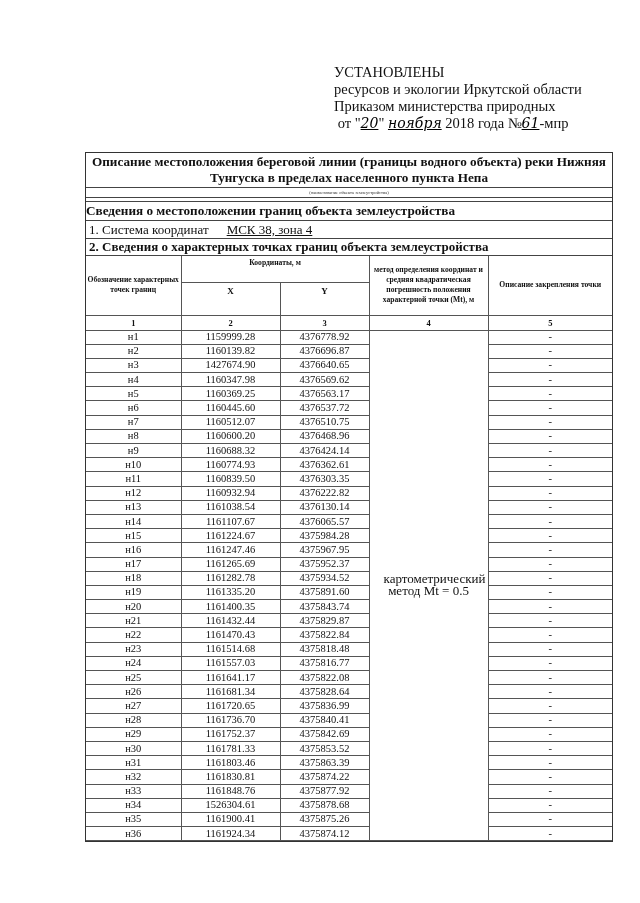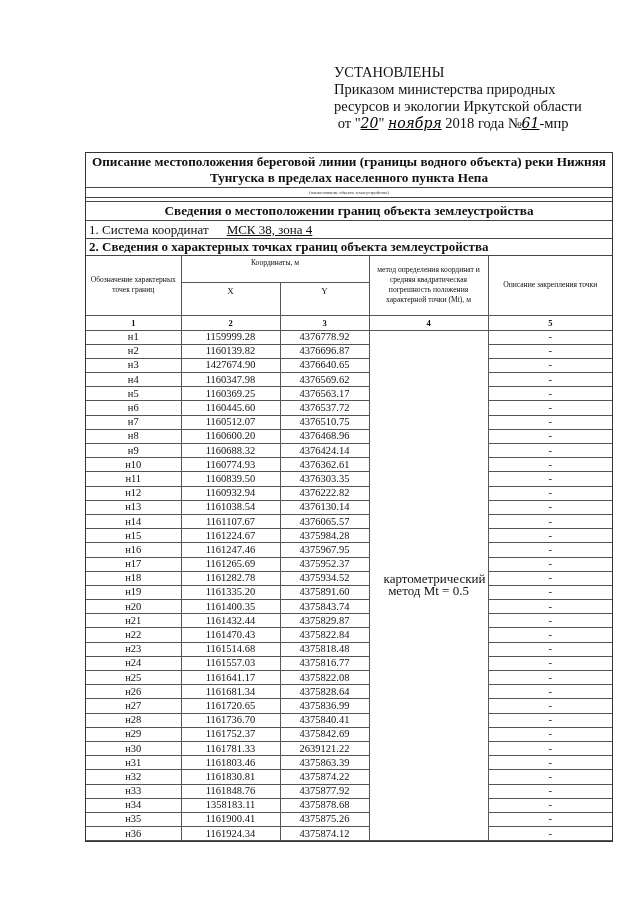--- a/index.html
+++ b/index.html
@@ -4,41 +4,41 @@
 <style>
   html, body { margin:0; padding:0; background:#ffffff; }
   body { width:640px; height:903px; position:relative; overflow:hidden; font-family:"Liberation Serif", serif; color:#111; }
   .approval { position:absolute; left:334px; top:64px; width:300px; font-size:14.5px; line-height:17px; }
   .approval .hw { font-family:"DejaVu Serif", serif; font-style:italic; color:#000000; text-decoration:underline; font-size:14px; }
   .doc { position:absolute; left:85px; top:152px; width:528px; border:1.5px solid #333; box-sizing:border-box; }
   .row { border-bottom:1px solid #444; box-sizing:border-box; }
   .title { font-weight:bold; font-size:13.2px; text-align:center; line-height:16px; padding:1px 2px 1px; height:35px; }
   .caption { font-size:4.5px; text-align:center; height:9px; line-height:9px; color:#333; border-bottom:1.5px solid #444; }
   .gap { height:3px; border-bottom:1px solid #444; }
-  .section { font-weight:bold; font-size:13.2px; text-align:center; height:19px; line-height:18px; }
+  .section { font-weight:bold; font-size:13.2px; text-align:left; height:19px; line-height:18px; }
   .sysrow { font-weight:normal; font-size:13px; height:18px; line-height:17px; padding-left:3px; }
   .sysrow .u { text-decoration:underline; margin-left:18px; }
   .ptsrow { font-weight:bold; font-size:13px; height:16px; line-height:15px; padding-left:3px; border-bottom:1px solid #444; }
   table { border-collapse:collapse; width:100%; table-layout:fixed; }
   td, th { border:1px solid #555; padding:0; text-align:center; font-size:10.5px; }
-  th { font-weight:normal; font-size:7.6px; line-height:10px; }
+  th { font-weight:bold; font-size:7.6px; line-height:10px; }
   table tr:first-child th { border-top:none; }
   table tr td:first-child, table tr th:first-child { border-left:none; }
   table tr td:last-child, table tr th:last-child { border-right:none; }
   .numrow td { font-weight:bold; font-size:8.5px; height:14px; }
   .drow td { height:13.2px; line-height:12px; }
   .method { font-size:13px; line-height:13px; vertical-align:middle; }
 </style>
 </head>
 <body>
 
 <div class="approval">
   <div>УСТАНОВЛЕНЫ</div>
+  <div>ресурсов и экологии Иркутской области</div>
   <div>Приказом министерства природных</div>
-  <div>ресурсов и экологии Иркутской области</div>
   <div>&nbsp;<span>от "</span><span class="hw">20</span><span>" </span><span class="hw">ноября</span><span> 2018 года №</span><span class="hw">61</span><span>-мпр</span></div>
 </div>
 
 <div class="doc">
   <div class="row title">Описание местоположения береговой линии (границы водного объекта) реки Нижняя Тунгуска в пределах населенного  пункта Непа</div>
   <div class="caption">(наименование объекта землеустройства)</div>
   <div class="gap"></div>
   <div class="row section">Сведения  о местоположении границ объекта землеустройства</div>
   <div class="row sysrow">
     <span>1. Система координат</span><span class="u">МСК 38, зона 4</span>
@@ -244,21 +244,21 @@
         </tr>
         <tr class="drow">
           <td>н29</td>
           <td>1161752.37</td>
           <td>4375842.69</td>
           <td>-</td>
         </tr>
         <tr class="drow">
           <td>н30</td>
           <td>1161781.33</td>
-          <td>2639121.22</td>
+          <td>4375853.52</td>
           <td>-</td>
         </tr>
         <tr class="drow">
           <td>н31</td>
           <td>1161803.46</td>
           <td>4375863.39</td>
           <td>-</td>
         </tr>
         <tr class="drow">
           <td>н32</td>
@@ -267,21 +267,21 @@
           <td>-</td>
         </tr>
         <tr class="drow">
           <td>н33</td>
           <td>1161848.76</td>
           <td>4375877.92</td>
           <td>-</td>
         </tr>
         <tr class="drow">
           <td>н34</td>
-          <td>1358183.11</td>
+          <td>1526304.61</td>
           <td>4375878.68</td>
           <td>-</td>
         </tr>
         <tr class="drow">
           <td>н35</td>
           <td>1161900.41</td>
           <td>4375875.26</td>
           <td>-</td>
         </tr>
         <tr class="drow">

